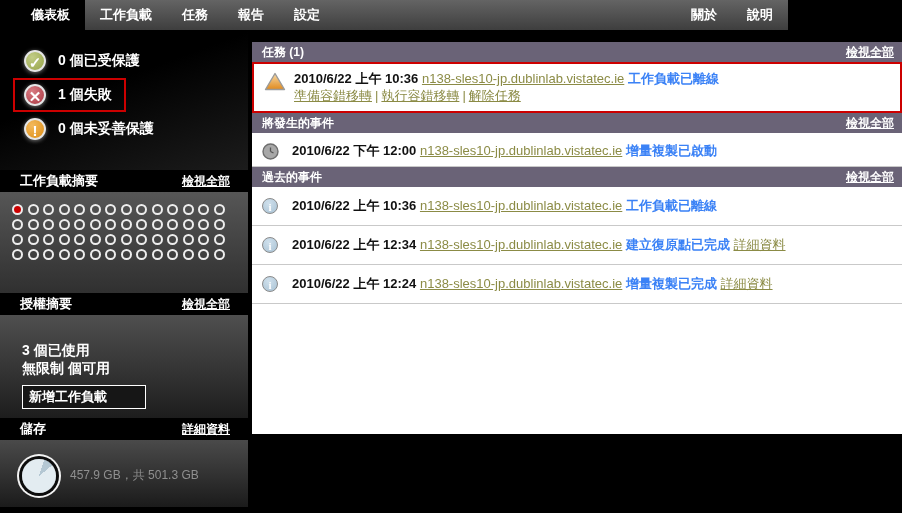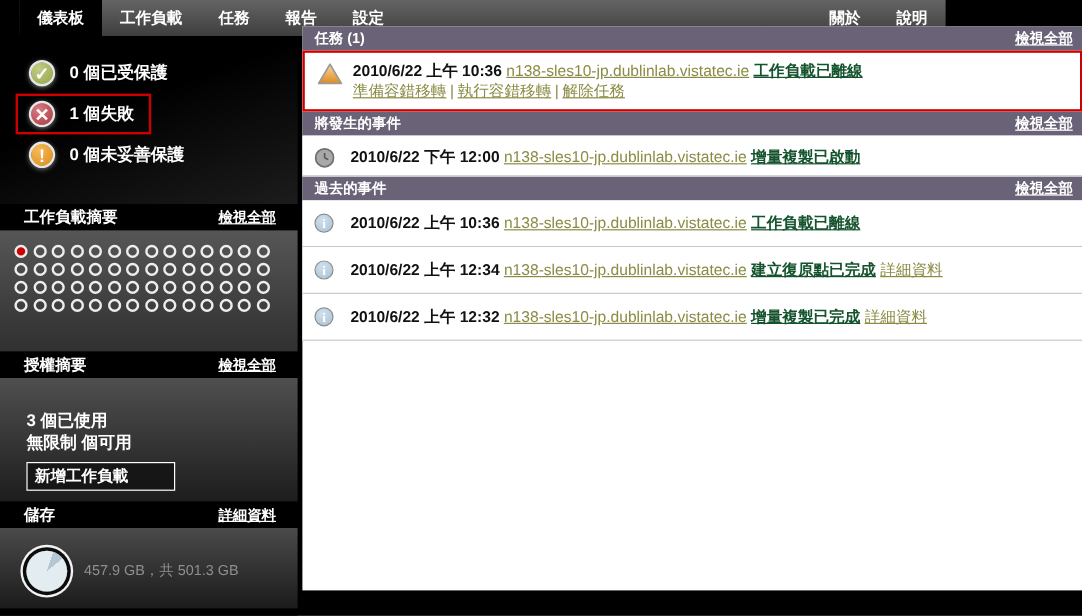--- a/index.html
+++ b/index.html
@@ -46,33 +46,33 @@
 
   .storage-area { height:67px; background:linear-gradient(#4a4a4a,#1b1b1b);
                   display:flex; align-items:center; padding-left:20px; }
   .pie { width:34px; height:34px; border-radius:50%; flex:0 0 auto;
          background:conic-gradient(from 18deg,#b4c7d3 0deg 33deg,#e3ecf1 33deg 360deg);
          box-shadow:0 0 0 3px #0c0c0c, 0 0 0 5px #f2f2f2; margin:5px 14px 0 2px; }
   .stor-pct { color:#fff; font-weight:bold; font-size:14px; }
   .stor-sub { color:#8f8f8f; font-size:12px; margin-top:3px; }
 
   
-  .main { position:absolute; left:252px; top:22px; width:650px; height:470px; background:#fff; }
+  .main { position:absolute; left:252px; top:42px; width:650px; height:392px; background:#fff; }
   .main-header { height:20px; background:#6a6377; display:flex; align-items:center;
                  justify-content:space-between; padding:0 8px 0 10px; }
   .main-header .t { color:#fff; font-weight:bold; font-size:12px; }
   .main-link { color:#fff; font-size:12px; font-weight:bold; text-decoration:underline; }
 
   .row { position:relative; padding:6px 8px 7px 40px; border-bottom:1px solid #c9c9c9;
          font-size:13px; line-height:17px; background:#fff; }
   .row.alert { border:2px solid #cc0000; }
   .row .ic { position:absolute; left:10px; top:8px; }
   .ts { font-weight:bold; color:#111; }
   .olink { color:#8b8b45; text-decoration:underline; }
-  .msg { font-weight:bold; color:#14532d;text-decoration:underline; }
+  .msg { font-weight:bold; color:#3b82f6; }
   .sep { color:#8b8b45; margin:0 3px; }
 
   .info-ic { display:inline-block; width:16px; height:16px; border-radius:50%;
              background:radial-gradient(circle at 40% 30%,#cfe0ec,#a9c2d4); border:1px solid #8a8a8a;
              color:#fff; font-weight:bold; font-size:11px; line-height:16px; text-align:center;
              font-family:"Liberation Serif",serif; }
 </style>
 </head>
 <body>
 
@@ -252,19 +252,19 @@
   <div class="row" style="padding-top:10px; padding-bottom:11px;">
     <span class="ic info-ic" style="top:11px">i</span>
     <span class="ts">2010/6/22 上午 12:34</span>
     <a class="olink">n138-sles10-jp.dublinlab.vistatec.ie</a>
     <span class="msg">建立復原點已完成</span>
     <a class="olink">詳細資料</a>
   </div>
 
   <div class="row" style="padding-top:10px; padding-bottom:11px;">
     <span class="ic info-ic" style="top:11px">i</span>
-    <span class="ts">2010/6/22 上午 12:32</span>
+    <span class="ts">2010/6/22 上午 12:24</span>
     <a class="olink">n138-sles10-jp.dublinlab.vistatec.ie</a>
     <span class="msg">增量複製已完成</span>
     <a class="olink">詳細資料</a>
   </div>
 
 </div>
 
 </body></html>

